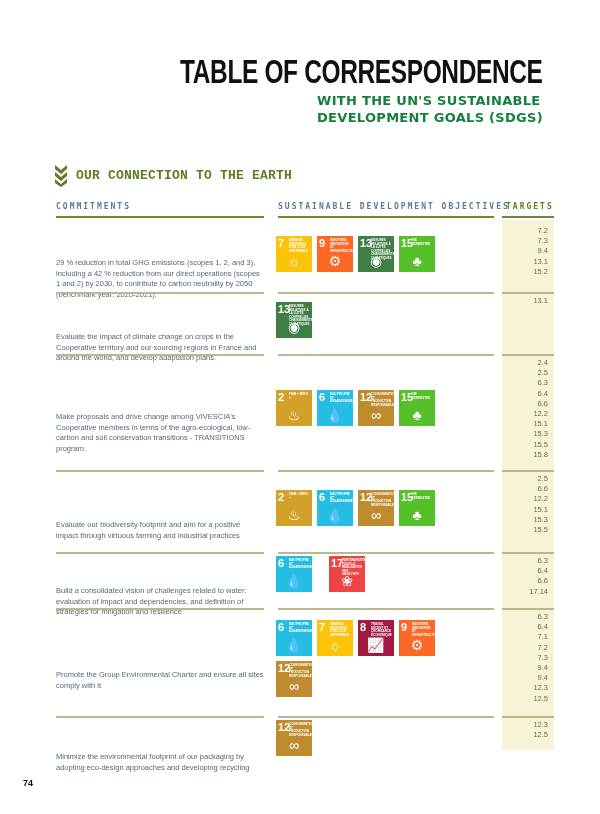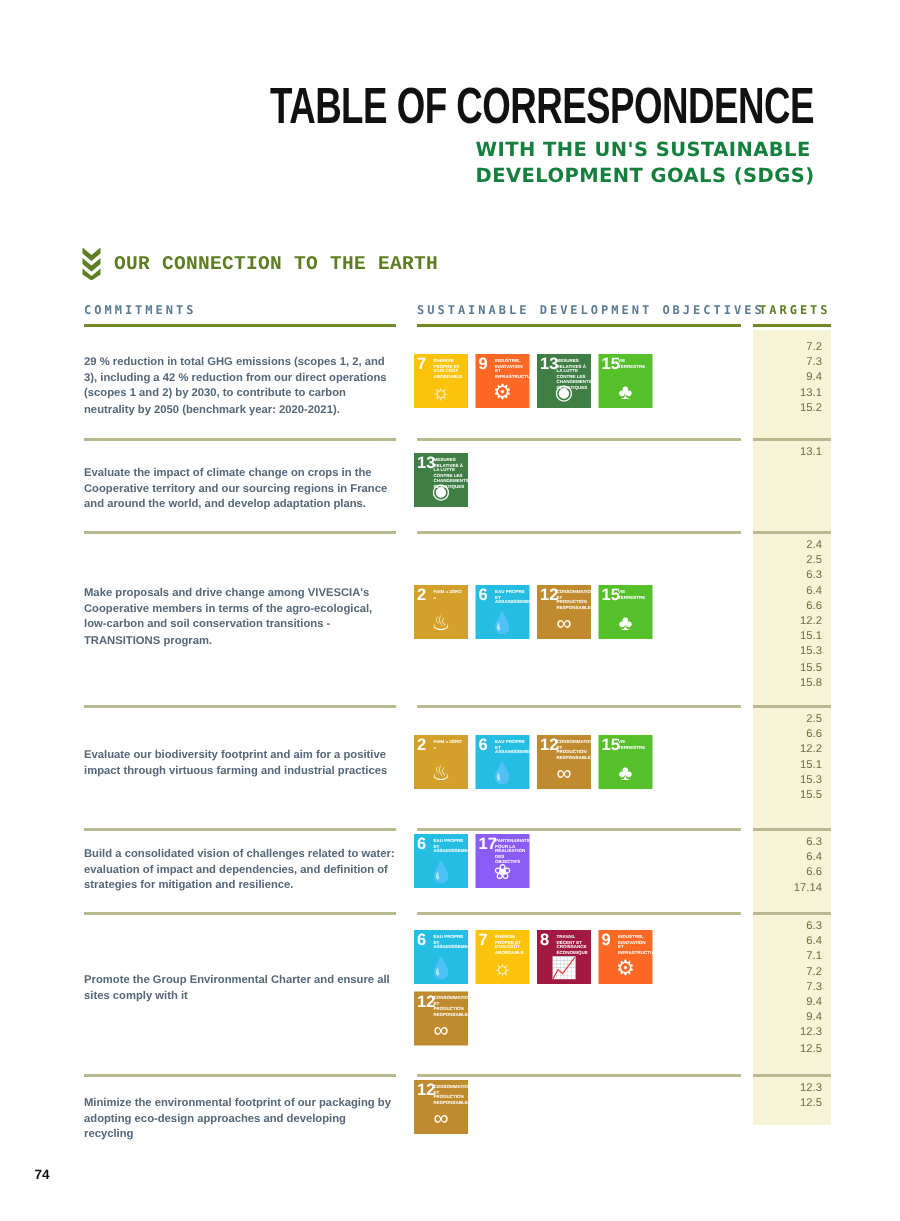--- a/index.html
+++ b/index.html
@@ -7,21 +7,21 @@
   .title { position:absolute; right:57px; top:52px; font-family:"Liberation Sans", sans-serif; font-weight:bold; font-size:34px; letter-spacing:-0.5px; color:#111; transform:scaleX(0.72); transform-origin:right top; white-space:nowrap; }
   .subtitle { position:absolute; right:57px; top:92px; text-align:left; color:#15803d; font-weight:bold; font-size:13px; line-height:17px; letter-spacing:0.3px; font-family:"DejaVu Sans", sans-serif; }
   .section-head { position:absolute; left:54px; top:163px; display:flex; align-items:center; gap:8px; }
   .chev { width:14px; height:24px; position:relative; }
   .section-title { color:#5d7d22; font-weight:bold; font-size:13px; font-family:Liberation Mono, monospace; letter-spacing:0.2px; }
   .col-head { position:absolute; top:202px; font-size:8px; font-weight:bold; letter-spacing:2px; color:#5b7b94; font-family:"DejaVu Sans Mono", monospace; }
   .col-head.targets { color:#5d7d22; }
   .rule { position:absolute; height:2px; background:#6e8a2a; top:216px; }
   .targets-bg { position:absolute; left:502px; top:220px; width:52px; height:530px; background:#f6f3d6; }
   .row { position:absolute; left:56px; width:492px; }
-  .commit { position:absolute; left:0; width:208px; font-size:7.5px; line-height:10.5px; color:#54687a; font-weight:bold; }
+  .commit { position:absolute; left:0; width:208px; font-size:7.5px; line-height:10.5px; color:#54687a; font-weight:normal;margin-top:22px; }
   .icons { position:absolute; left:220px; display:flex; flex-wrap:wrap; gap:5px; width:190px; }
   .sdg { width:36px; height:36px; position:relative; color:#fff; box-sizing:border-box; }
   .sdg .num { position:absolute; left:2px; top:1px; font-size:11px; font-weight:bold; }
   .sdg .lbl { position:absolute; left:13px; top:3px; width:21px; font-size:3px; line-height:3.5px; font-weight:bold; text-transform:uppercase; }
   .sdg .glyph { position:absolute; left:0; right:0; bottom:3px; text-align:center; font-size:14px; line-height:16px; }
   .tvals { position:absolute; left:446px; width:46px; text-align:right; font-size:7.5px; line-height:10.2px; color:#6b7040; }
   .sep { position:absolute; height:1.5px; background:#b8b98e; }
   .pagenum { position:absolute; left:23px; top:778px; font-size:9px; font-weight:bold; color:#111; }
 </style>
 </head>
@@ -171,21 +171,21 @@
       </div>
     </div>
     <div class="row" style="top: 556px; height: 50px;">
       <div class="commit" style="top: 8px;">Build a consolidated vision of challenges related to water: evaluation of impact and dependencies, and definition of strategies for mitigation and resilience.</div>
       <div class="icons" style="top: 0px;">
         <div class="sdg" style="background: rgb(38, 189, 226);">
           <span class="num">6</span>
           <span class="lbl">Eau propre et assainissement</span>
           <span class="glyph">💧</span>
         </div>
-        <div class="sdg" style="background: #8b5cf6;">
+        <div class="sdg" style="background: #ef4444; margin-left: 12px;">
           <span class="num">17</span>
           <span class="lbl">Partenariats pour la réalisation des objectifs</span>
           <span class="glyph">❀</span>
         </div>
       </div>
       <div class="tvals" style="top: 0px;">
         <div>6.3</div>
         <div>6.4</div>
         <div>6.6</div>
         <div>17.14</div>

